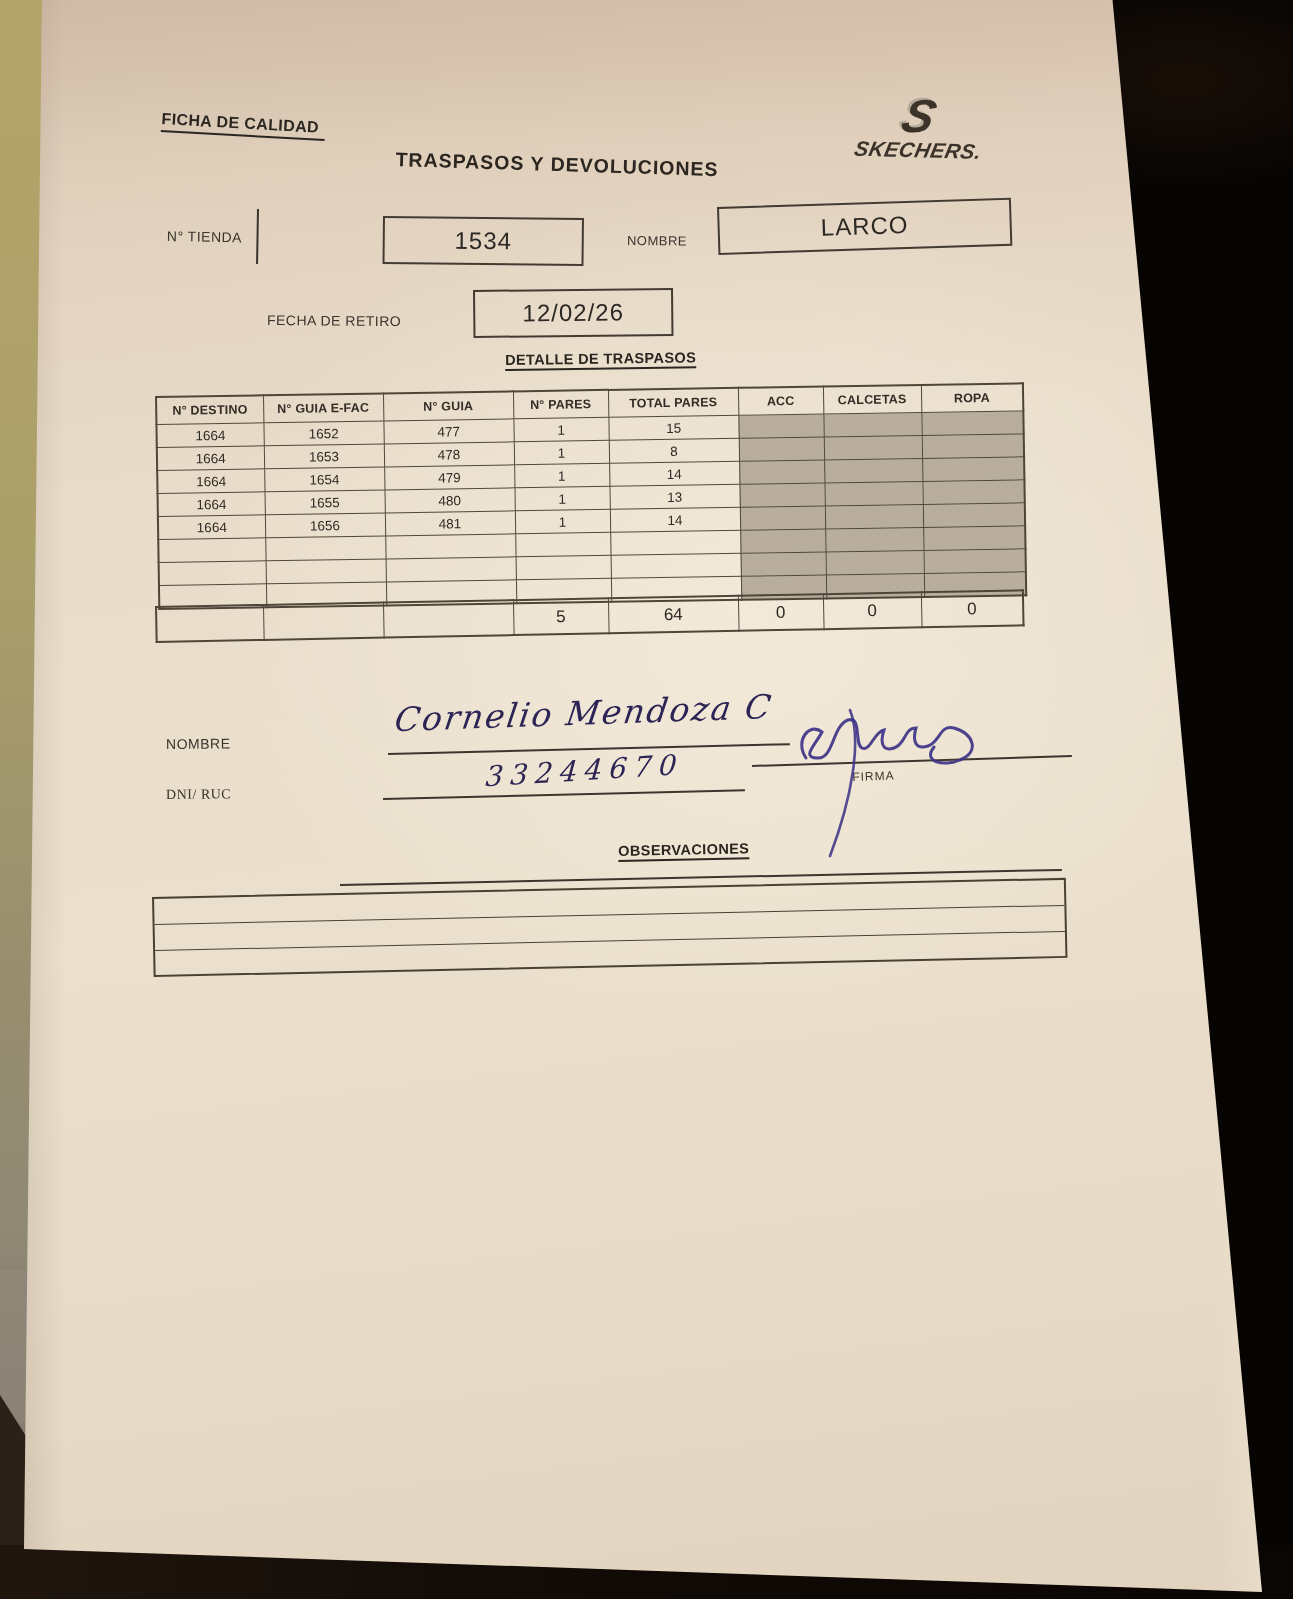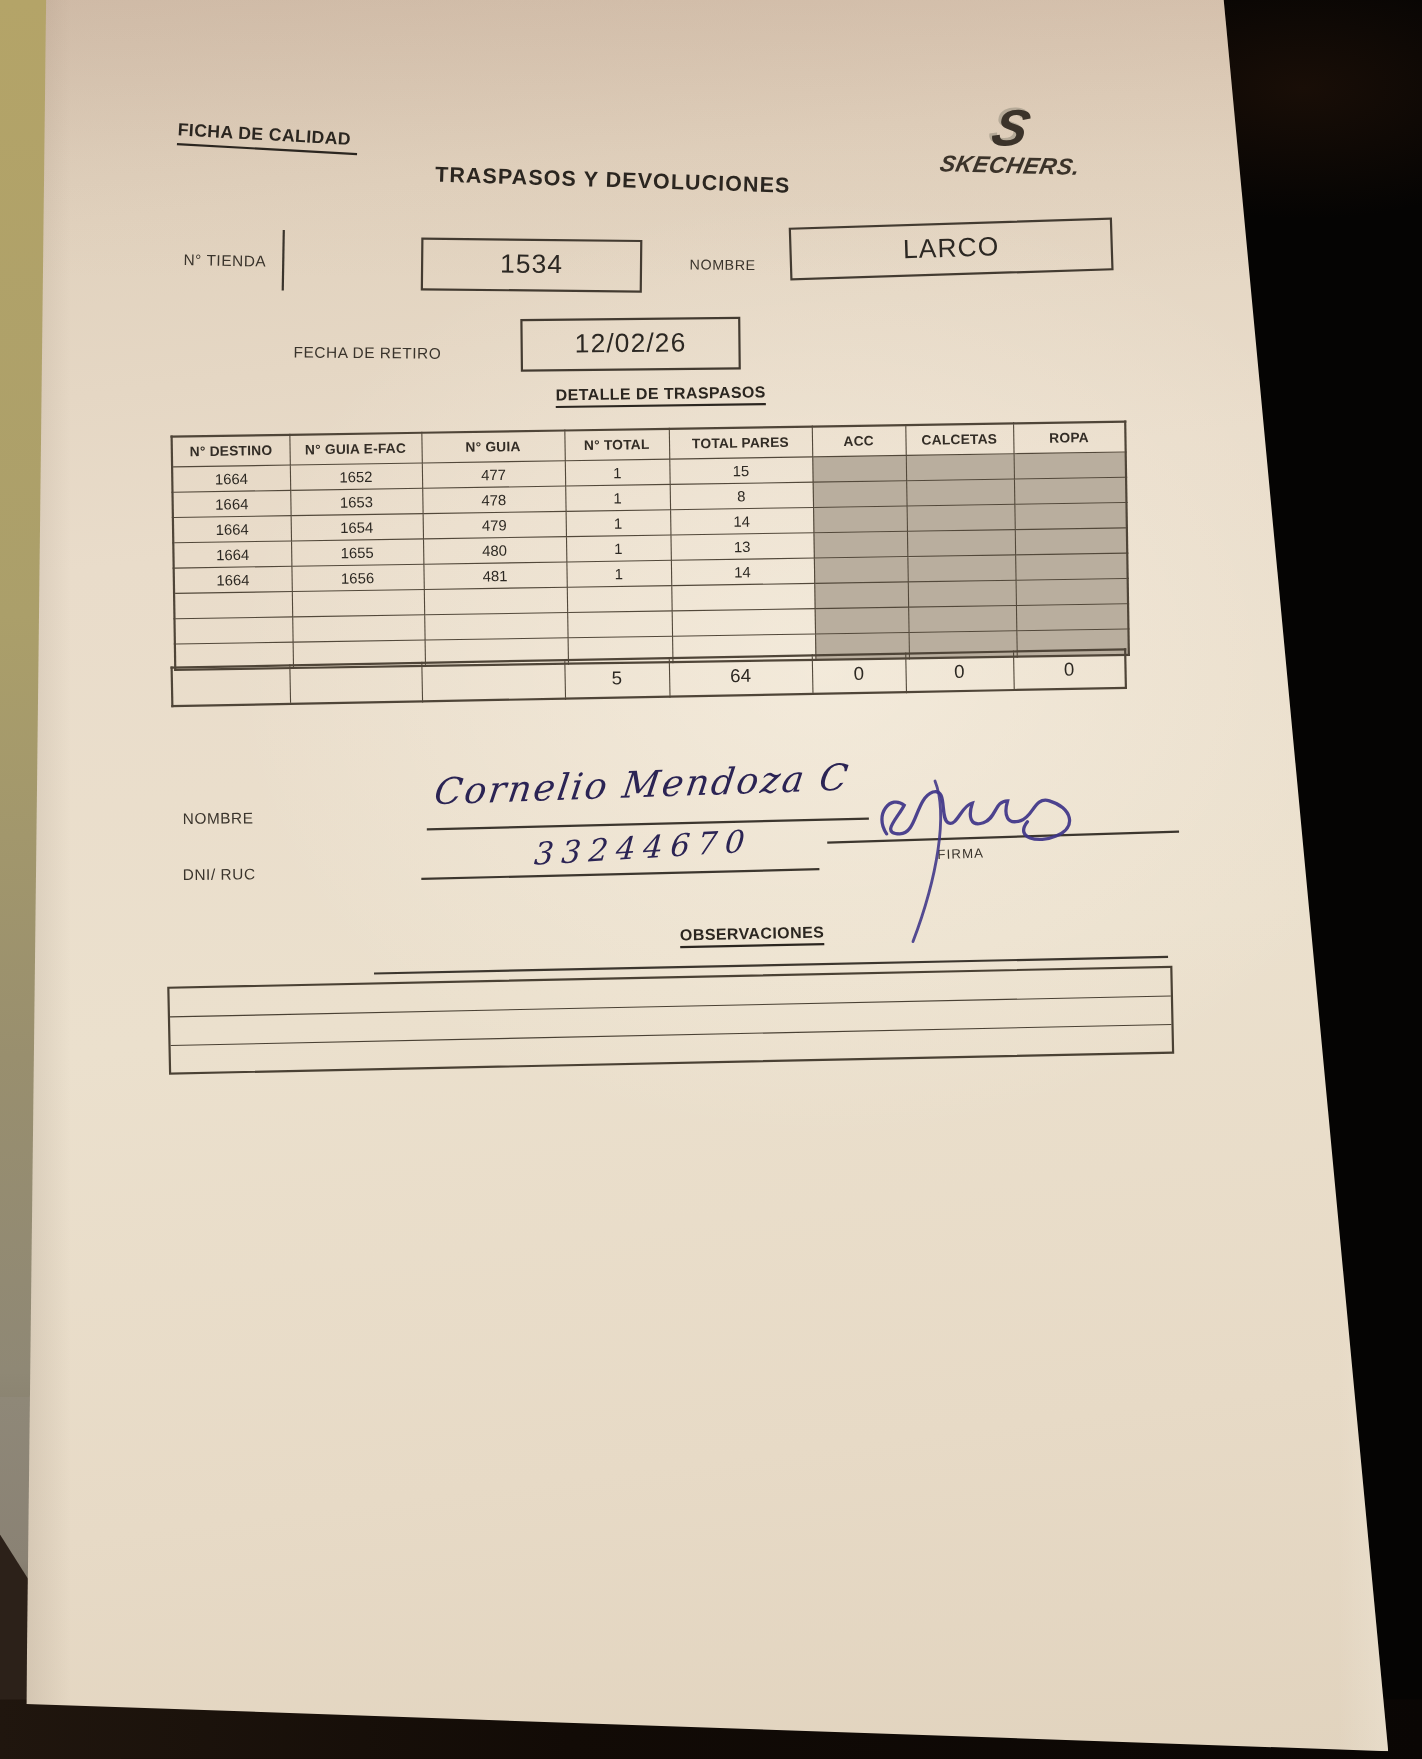--- a/index.html
+++ b/index.html
@@ -105,21 +105,21 @@
         <col class="c5">
           <col class="c6">
           <col class="c7">
           <col class="c8">
         </colgroup>
       <thead>
           <tr id="thead-row">
             <th>N° DESTINO</th>
             <th>N° GUIA E-FAC</th>
             <th>N° GUIA</th>
-            <th>N° TOTAL</th>
+            <th>N° PARES</th>
             <th>TOTAL PARES</th>
             <th>ACC</th>
             <th>CALCETAS</th>
             <th>ROPA</th>
           </tr>
         </thead>
       <tbody id="tbody">
           <tr>
             <td>1664</td>
             <td>1652</td>
@@ -225,21 +225,21 @@
             <td>64</td>
             <td>0</td>
             <td>0</td>
             <td>0</td>
           </tr>
         </tbody>
     </table>
   </div>
 
   <div class="abs lbl" style="left:166px;top:736px;transform:rotate(-.5deg);">NOMBRE</div>
-  <div class="abs lbl" style="left:166px;top:787px;transform:rotate(-.5deg);">DNI/ RUC</div>
+  <div class="abs lbl" style="left:166px;top:787px;transform:rotate(-.5deg);font-family:Liberation Serif, serif;">DNI/ RUC</div>
 
   <div class="abs hand hand-name" style="left:398px;top:700px;">Cornelio Mendoza C</div>
   <div class="abs line" style="left:388px;top:753px;width:402px;transform:rotate(-1.4deg);"></div>
 
   <div class="abs hand hand-dni" style="left:487px;top:760px;">33244670</div>
   <div class="abs line" style="left:383px;top:798px;width:362px;transform:rotate(-1.4deg);"></div>
 
   <div class="abs line" style="left:752px;top:765px;width:320px;transform:rotate(-1.8deg);"></div>
   <div class="abs firma-lbl" style="left:852px;top:770px;transform:rotate(-2deg);">FIRMA</div>
 

